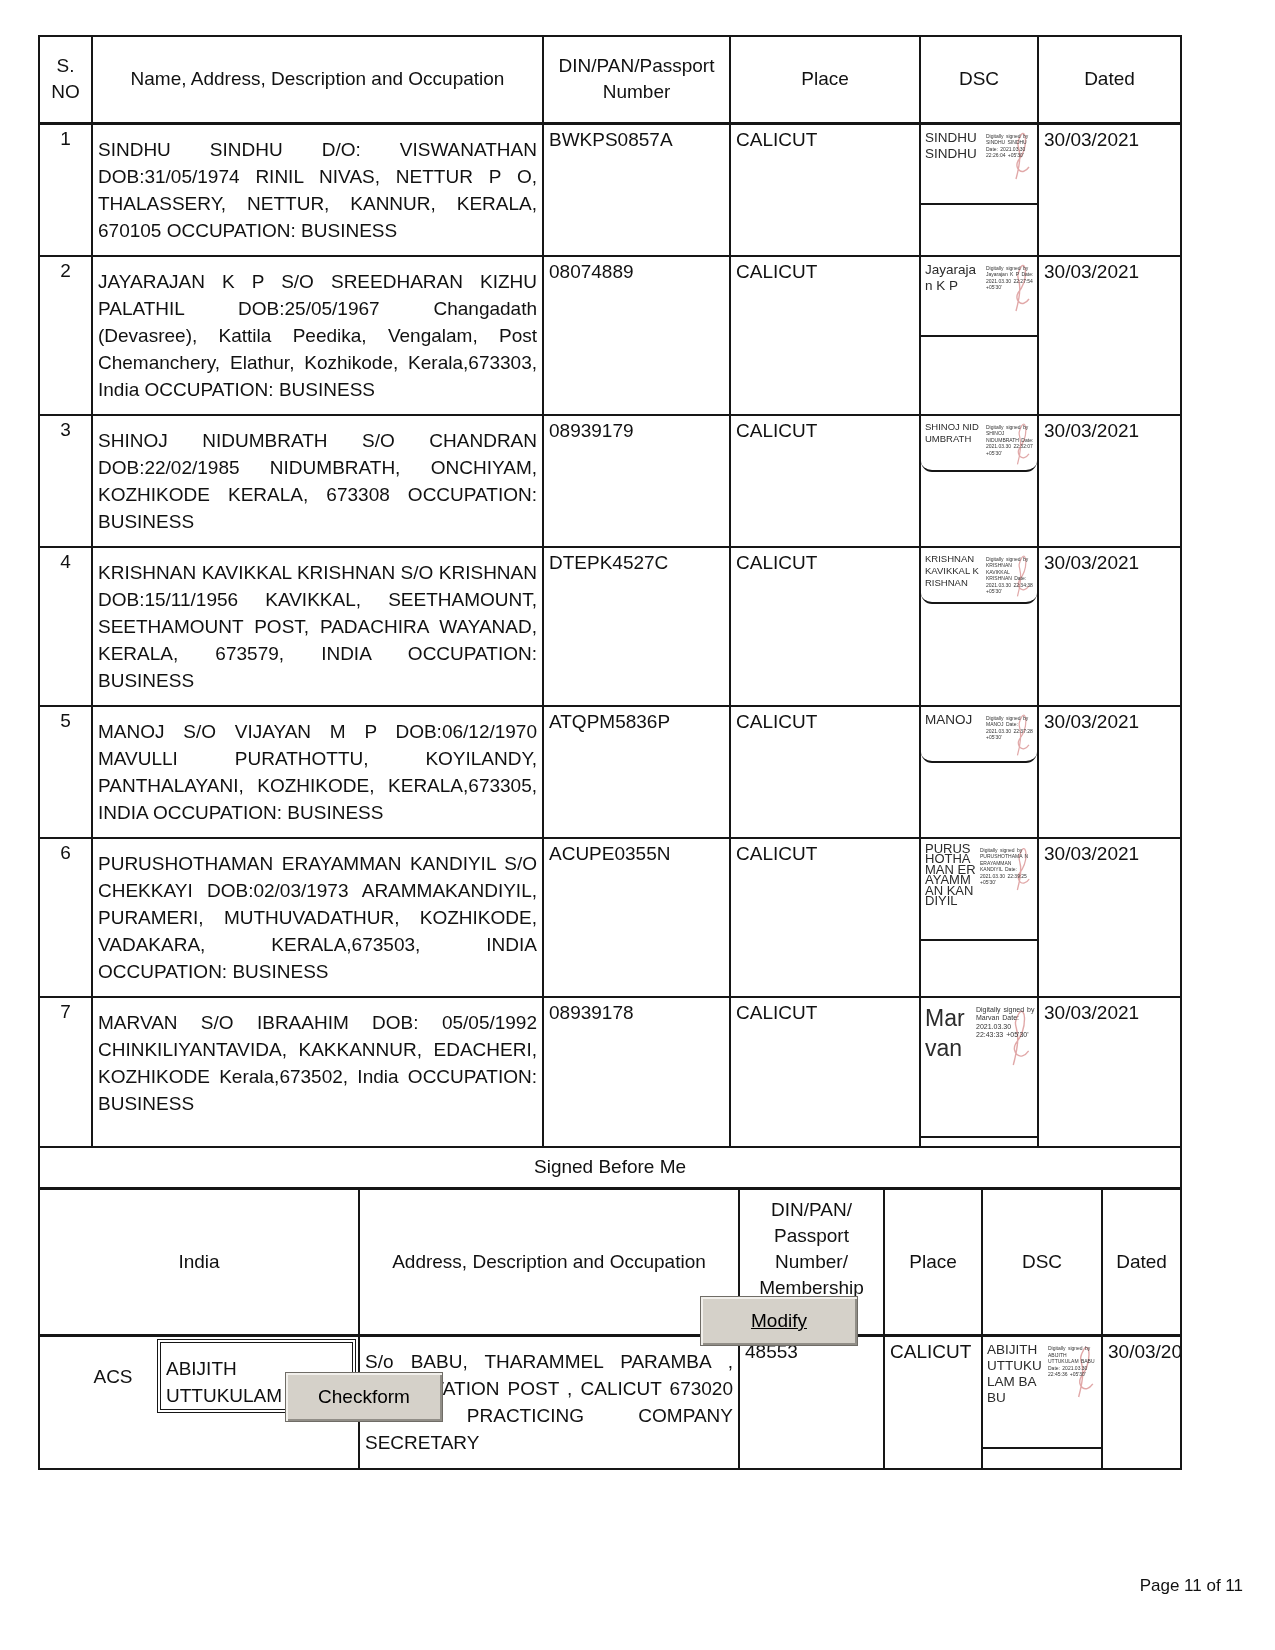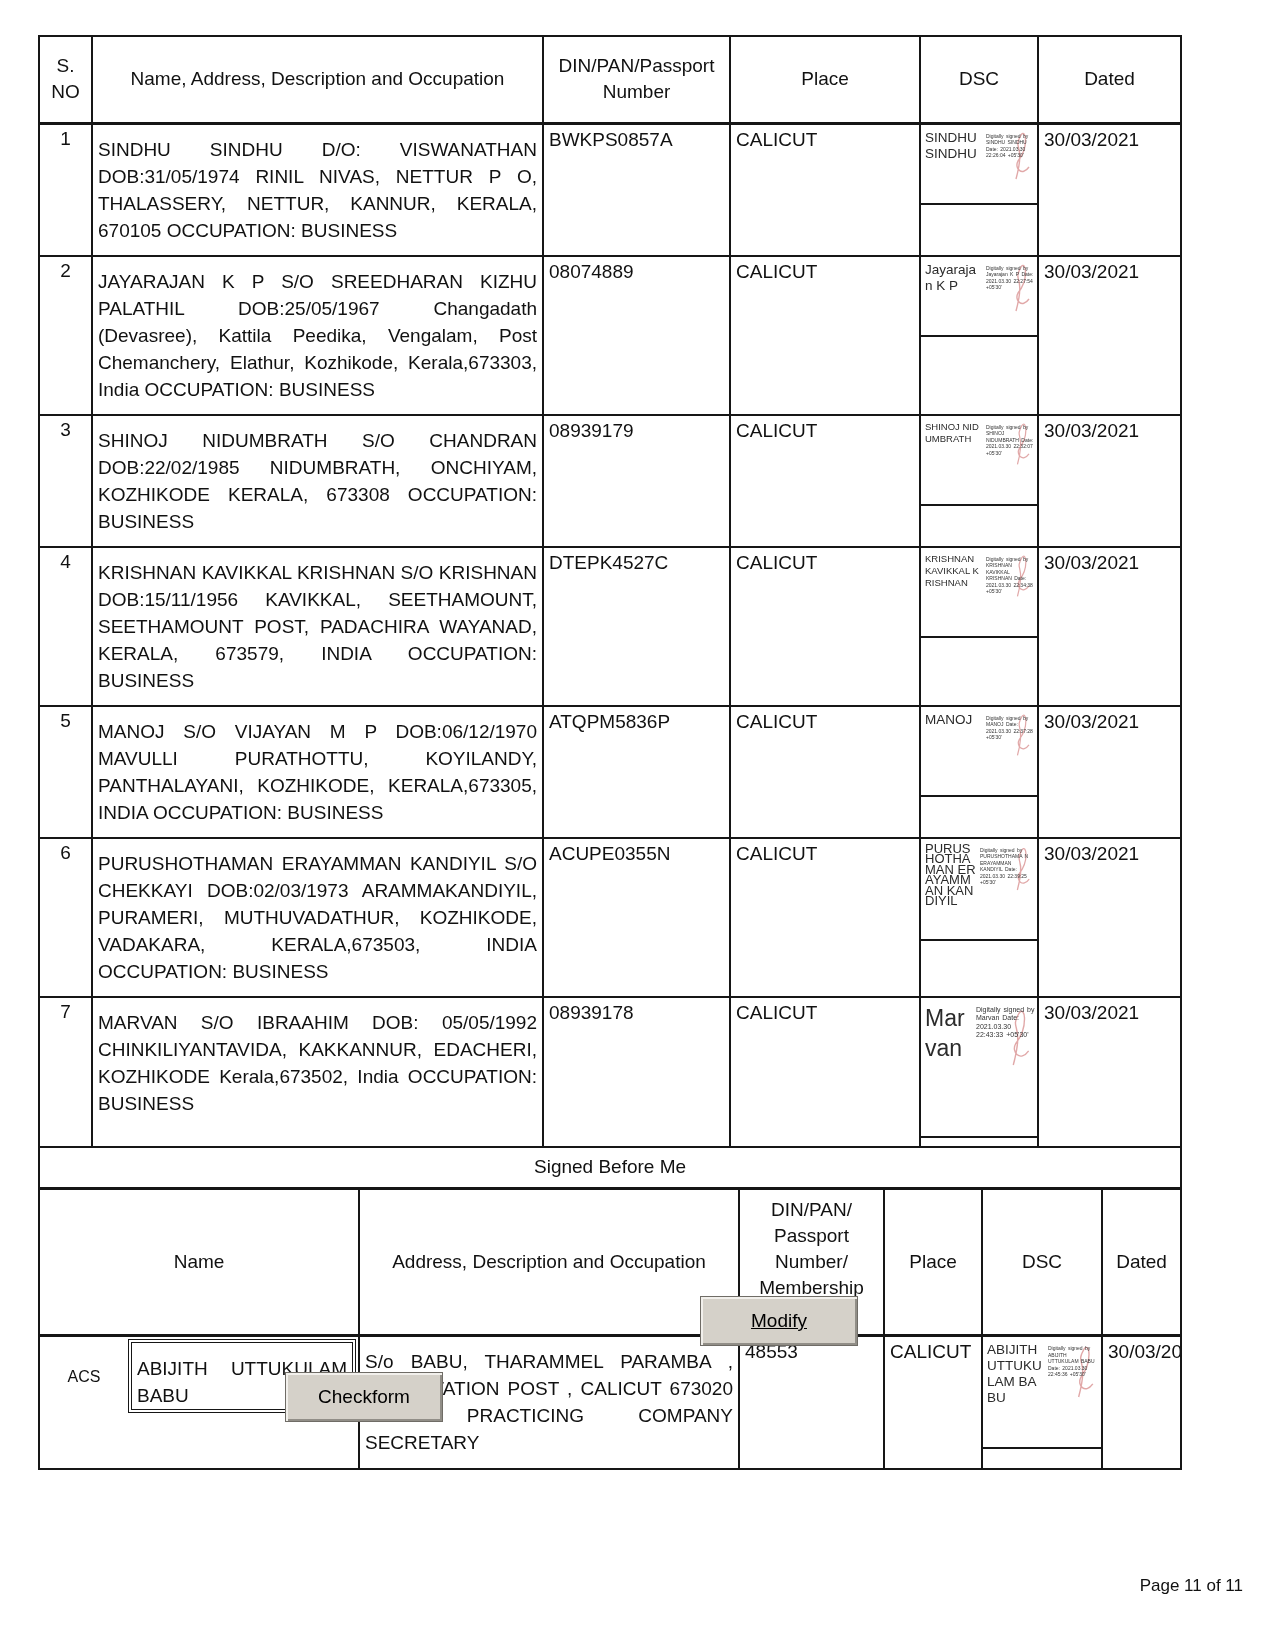--- a/index.html
+++ b/index.html
@@ -22,27 +22,27 @@
   .dsc-inner{position:relative;display:flex;align-items:flex-start;gap:3px;
     border-bottom:2px solid #161616;padding:5px 2px 2px 4px;box-sizing:border-box;overflow:hidden;}
   .stamp-name{flex:0 0 auto;word-break:break-all;color:#2b2b2b;position:relative;z-index:2;}
   .stamp-details{flex:1 1 auto;font-size:5px;line-height:6.5px;color:#333;padding-top:3px;
     position:relative;z-index:2;word-spacing:1px;}
   .dsc-md .stamp-name{font-size:13.5px;line-height:16px;width:58px;}
   .dsc-sm .stamp-name{font-size:9.5px;line-height:12px;width:58px;}
   .dsc-xs .stamp-name{font-size:13px;line-height:10.5px;width:52px;}
   .dsc-lg .stamp-name{font-size:23px;line-height:30px;width:48px;}
   .dsc-lg .stamp-details{font-size:7px;line-height:8.5px;}
-  .h80{height:80px;} .h72{height:90px;} .h102{height:102px;} .h140{height:140px;} .h112{height:112px;}
+  .h80{height:80px;} .h72{height:56px;border-radius:11px;} .h102{height:102px;} .h140{height:140px;} .h112{height:112px;}
   .flourish{position:absolute;right:6px;top:6px;z-index:1;opacity:.85;}
   
   .sbm-band{ text-align:center;font-size:19px;padding:6px 0;}
   .acs-name-cell{padding:0;}
   .acs-name-wrap{display:flex;height:100%;}
-  .acs-label{flex:0 0 88px;display:flex;align-items:center;justify-content:center;font-size:16px;}
+  .acs-label{flex:0 0 88px;display:flex;align-items:center;justify-content:center;font-size:19px;margin-left:29px;}
   .acs-name-box{flex:1 1 auto;border:4px double #161616;margin:2px 2px 2px 0;
     padding:12px 5px 0 5px;text-align:justify;font-size:19px;line-height:27px;}
   
   .btn{position:absolute;width:156px;height:48px;background:#d5d1c9;
     border:1px solid #6f6c66;box-shadow:inset 2px 2px 0 #f2f0ec, inset -2px -2px 0 #918e87;
     display:flex;align-items:center;justify-content:center;font-size:19px;color:#000000;cursor:pointer;}
   .btn-checkform{left:285px;top:1372px;}
   .btn-modify{left:700px;top:1296px;text-decoration:underline;}
   .footer{position:absolute;right:32px;top:1576px;font-size:17px;color:#111;}
 </style>
@@ -199,21 +199,21 @@
           <col style="width:145px">
         <col style="width:98px">
           <col style="width:120px">
           <col style="width:79px">
       </colgroup>
       <tbody>
           <tr style="height:42px">
         <th colspan="6" class="sbm-band heavy">Signed Before Me</th>
       </tr>
       <tr style="height:147px">
-        <th class="heavy">Name</th>
+        <th class="heavy">India</th>
         <th class="heavy">Address, Description and Occupation</th>
         <th class="heavy">DIN/PAN/ Passport Number/ Membership Number</th>
         <th class="heavy">Place</th>
         <th class="heavy">DSC</th>
         <th class="heavy">Dated</th>
       </tr>
       <tr style="height:133px">
         <td class="acs-name-cell">
           <div class="acs-name-wrap">
             <span class="acs-label">ACS</span>

